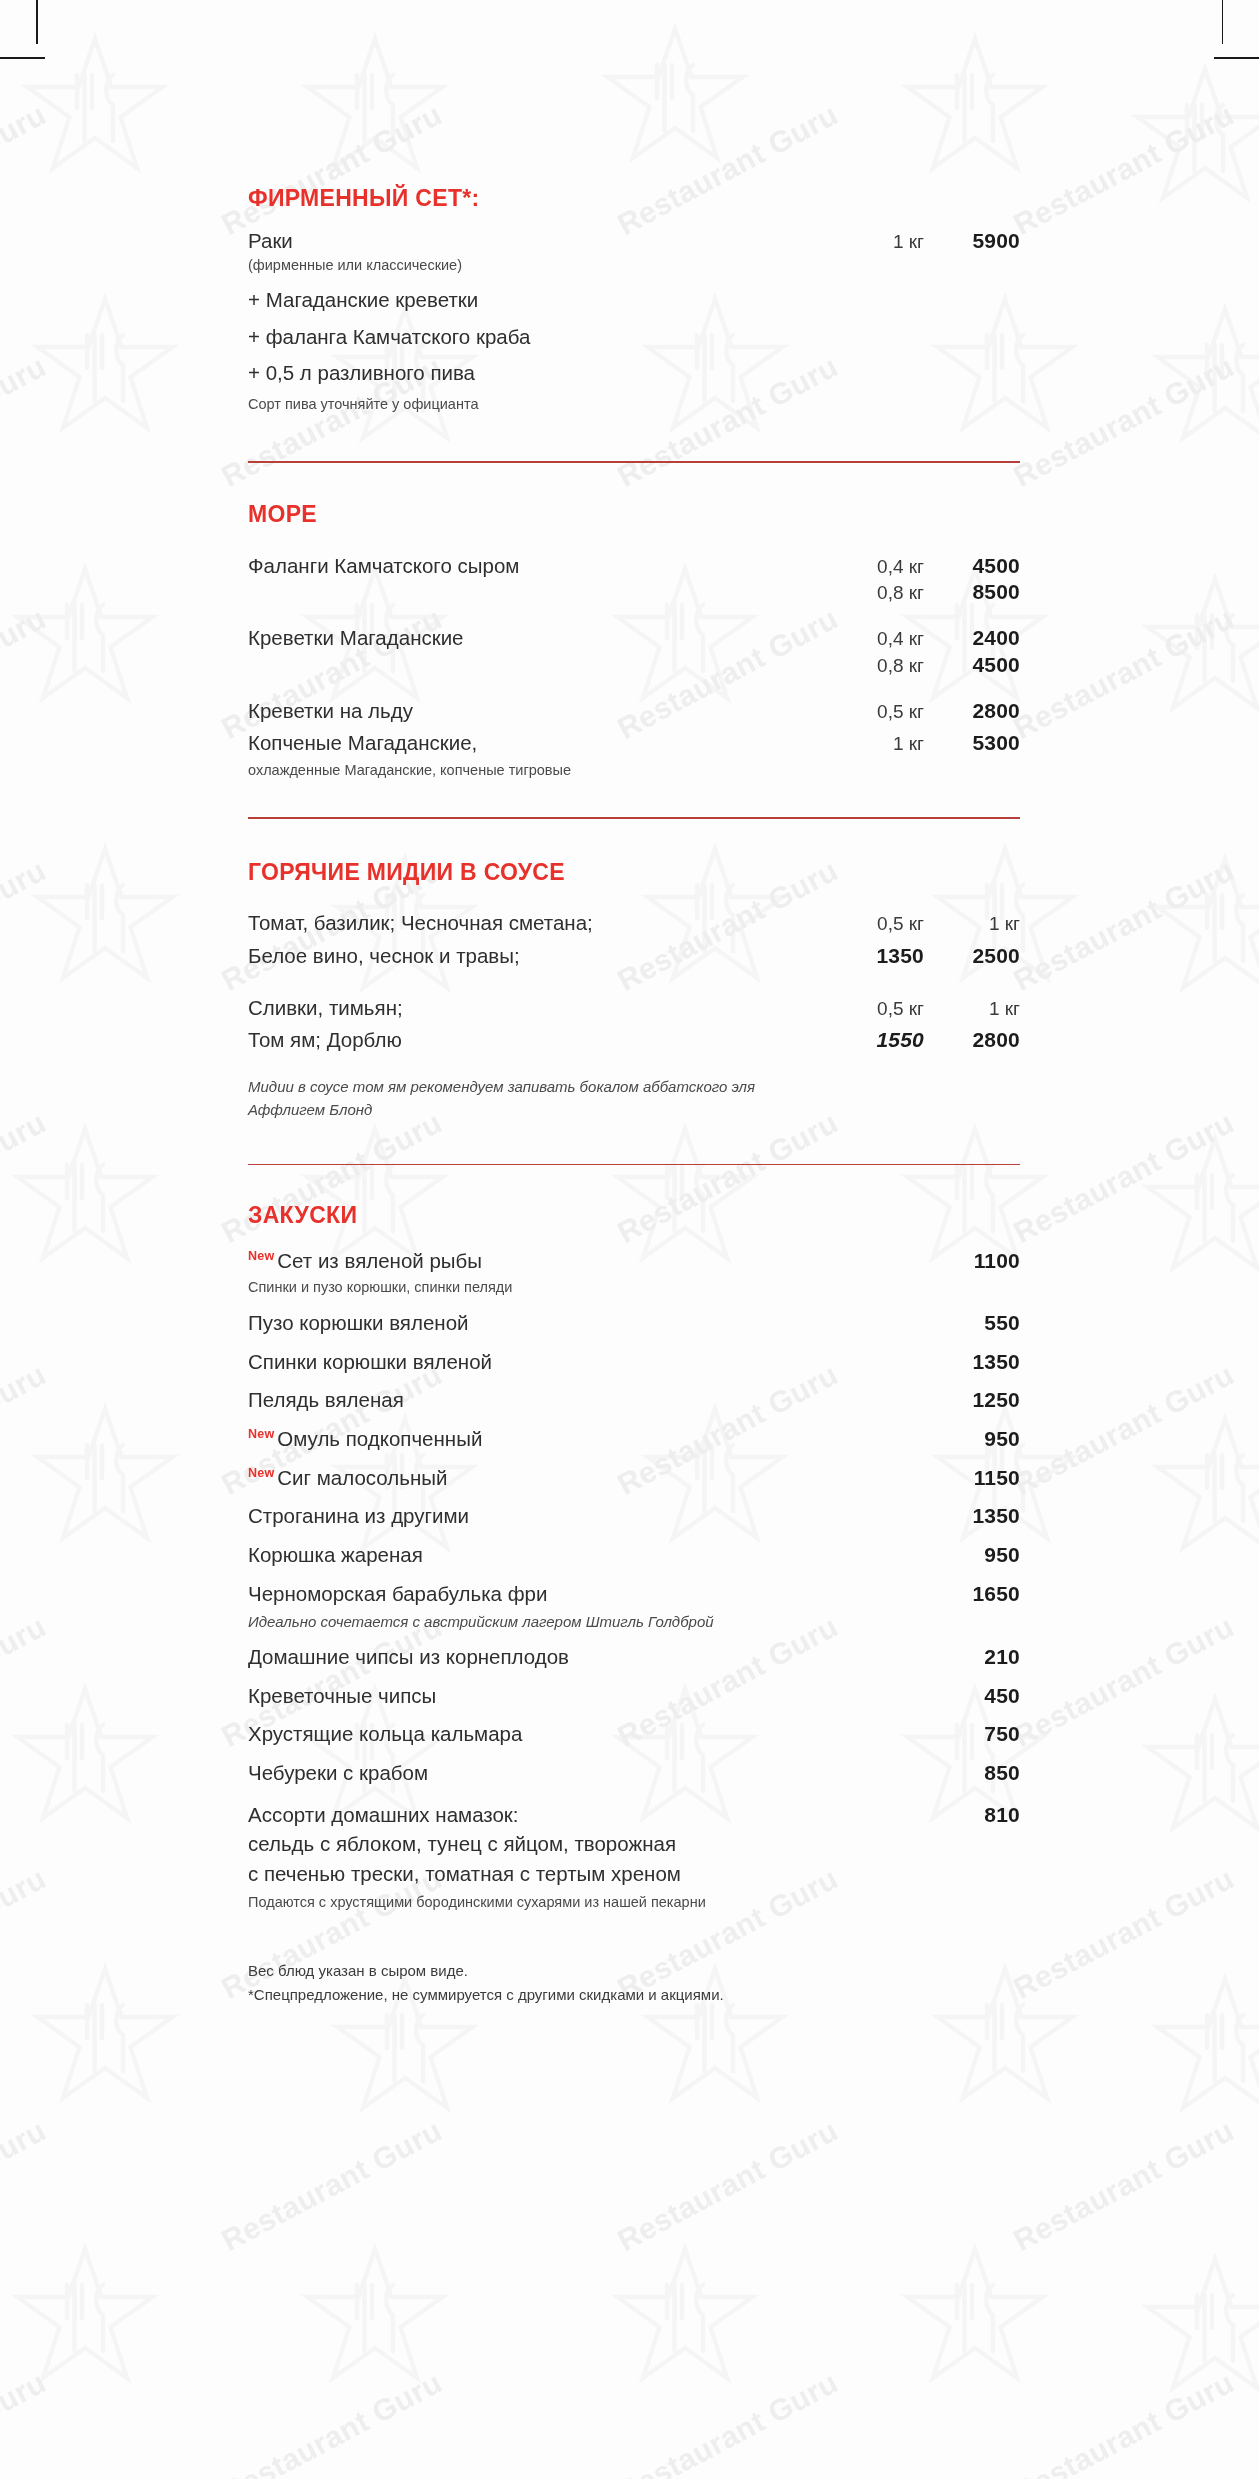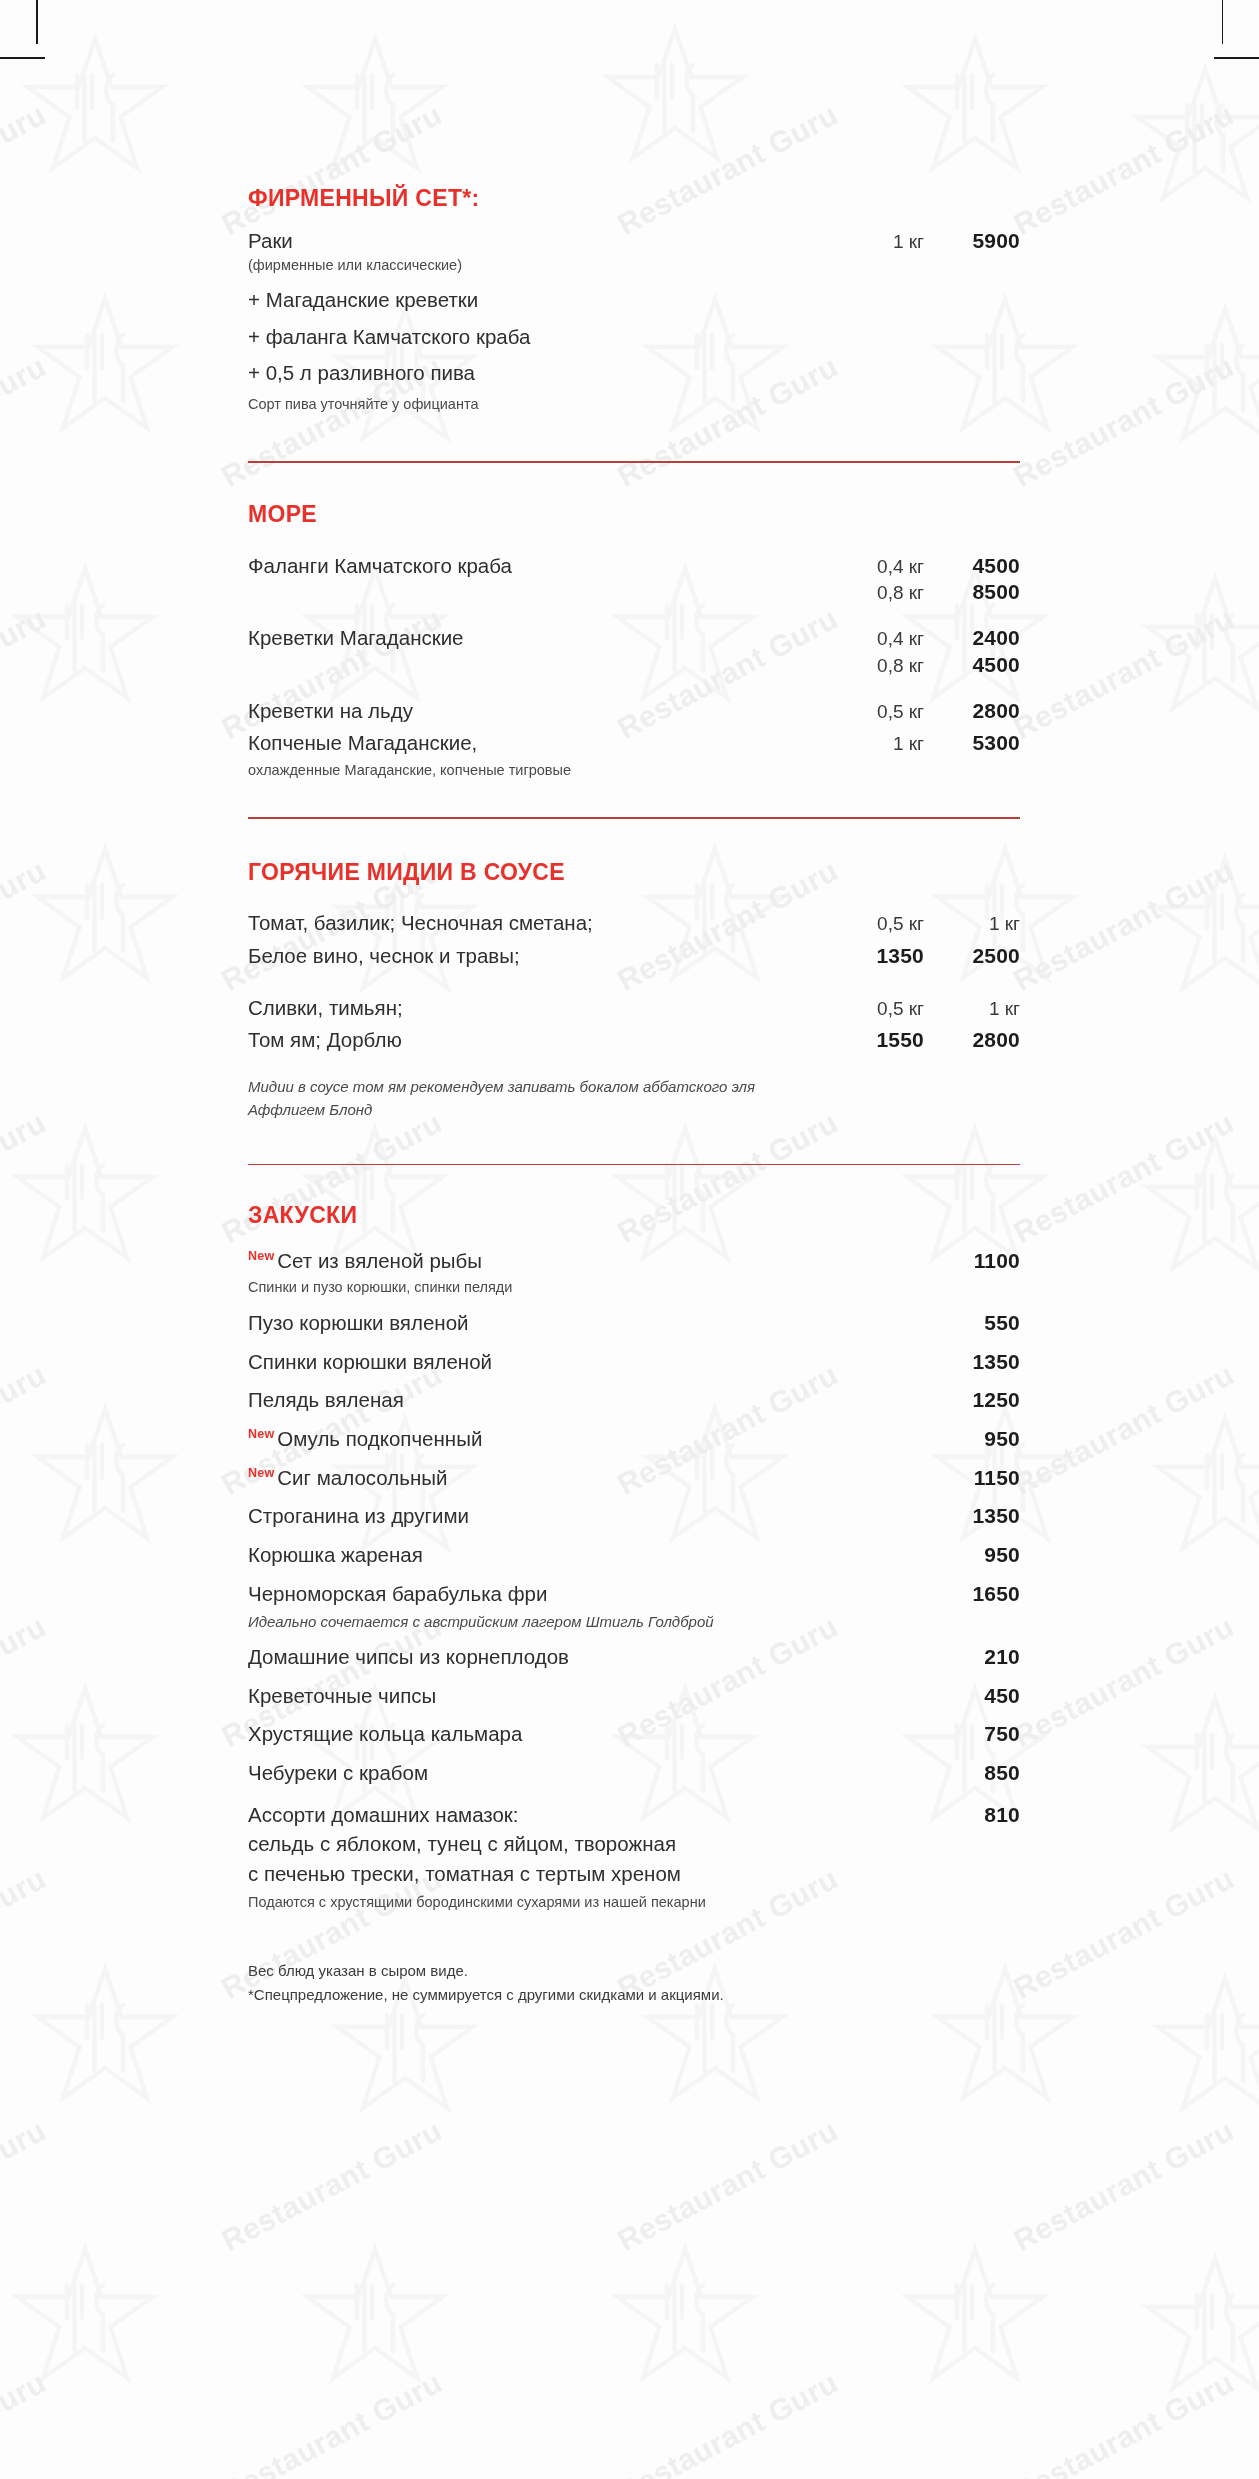--- a/index.html
+++ b/index.html
@@ -401,21 +401,21 @@
     </div>
 
     <div class="divider" style="margin-top:46px;"></div>
 
     <div class="section" style="padding-top:38px;">
       <h2 class="section-title">МОРЕ</h2>
 
       <div style="height:22px;"></div>
 
       <div class="row">
-        <div class="name">Фаланги Камчатского краба</div>
+        <div class="name">Фаланги Камчатского сыром</div>
         <div class="weight">0,4 кг</div>
         <div class="price">4500</div>
       </div>
       <div class="row">
         <div class="name"></div>
         <div class="weight">0,8 кг</div>
         <div class="price">8500</div>
       </div>
 
       <div style="height:19px;"></div>
@@ -466,21 +466,21 @@
 
       <div style="height:22px;"></div>
 
       <div class="row">
         <div class="name">Сливки, тимьян;</div>
         <div class="weight">0,5 кг</div>
         <div class="weight" style="width:96px;">1 кг</div>
       </div>
       <div class="row" style="margin-top:3px;">
         <div class="name">Том ям; Дорблю</div>
-        <div class="price" style="width:92px;">1550</div>
+        <div class="price" style="width:92px;font-style:italic;">1550</div>
         <div class="price">2800</div>
       </div>
 
       <div style="height:20px;"></div>
 
       <div class="subnote italic">Мидии в соусе том ям рекомендуем запивать бокалом аббатского эля</div>
       <div class="subnote italic">Аффлигем Блонд</div>
     </div>
 
     <div class="divider" style="margin-top:42px;"></div>

